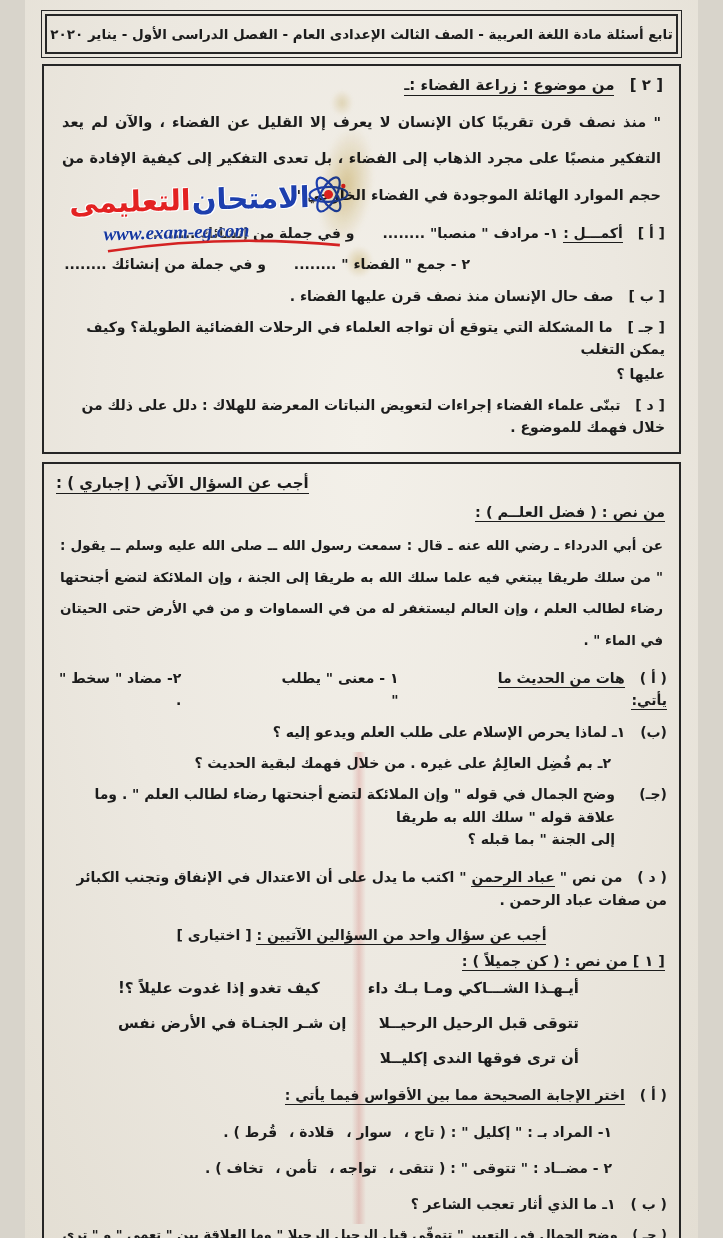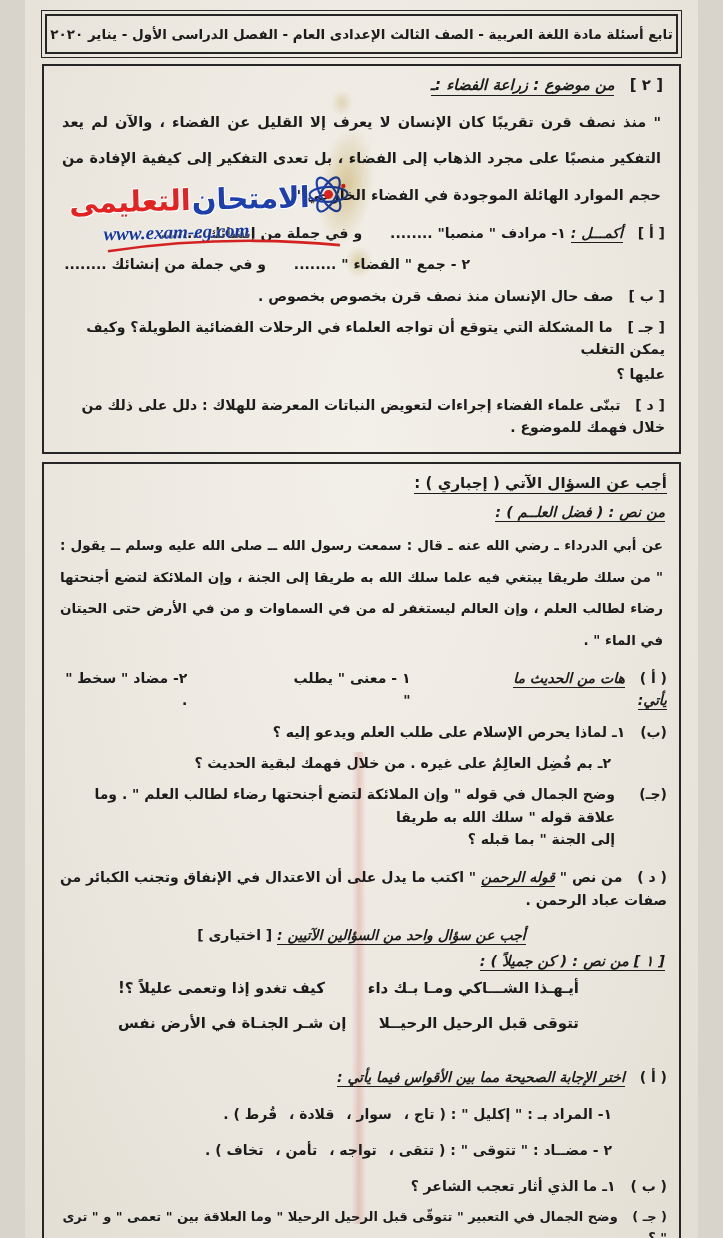--- a/index.html
+++ b/index.html
@@ -15,38 +15,38 @@
   .header-band{
     height:36px; margin:4px 3px 10px; outline:1.5px solid #262626; outline-offset:3px;
     display:flex; align-items:center; justify-content:center;
     font-size:13.5px; letter-spacing:0;
   }
   .box{border:2px solid #262626; background:transparent;}
   .reading-box{padding:8px 14px 4px; margin-bottom:8px; min-height:330px; box-sizing:border-box;}
   .texts-box{padding:8px 12px 2px; margin-bottom:6px; min-height:780px; box-sizing:border-box;}
   .sec-title{font-size:15px; margin:2px 2px 10px;}
   .lbl{margin-left:10px; white-space:nowrap;}
-  .u{border-bottom:1.6px solid currentColor; padding-bottom:1px;font-style:italic;}
+  .u{border-bottom:1.6px solid currentColor; padding-bottom:1px;}
   .passage{
     font-size:14.5px; line-height:2.5; text-align:justify; margin:0 4px 8px;
   }
   .passage.hadith{font-size:13.5px; line-height:2.35; margin-bottom:10px;}
   .q{font-size:14px; line-height:1.6; margin:9px 0;}
   .q.small{font-size:13px;}
   .indent1{padding-right:195px;}
   .indent3{padding-right:56px;}
   .cont-left{text-align:right; padding-left:8px; margin-top:2px;}
   .hangwrap{position:relative; padding-right:52px;}
   .hangwrap .lbl{position:absolute; right:0; top:0;}
   .row3{display:flex; align-items:baseline;}
   .row3 .mid{margin-right:70px;}
   .row3 .end{margin-right:95px;}
   .part-row{display:flex; align-items:center; margin:2px 0 12px;}
   .part-label-box{border:2px solid #262626; padding:4px 12px; font-size:14px; white-space:nowrap;}
-  .instruction{flex:1; text-align:right; font-size:15px;}
+  .instruction{flex:1; text-align:left; font-size:15px;}
   .instruction span{border-bottom:1.6px solid currentColor; padding-bottom:1px;}
   .source-line{font-size:14.5px; margin:10px 2px;}
   .center-instr{text-align:center; font-size:14px; margin:16px 0 10px;}
   .poem{margin:6px 0 12px;}
   .verse{display:flex; justify-content:space-between; padding:0 88px 0 62px; font-size:15px; margin-bottom:17px;}
   .choice-item{padding-right:55px;}
   
   .wm{position:absolute; left:6px; top:176px; width:320px; z-index:3; transform:rotate(-1.5deg); pointer-events:none;}
   .wm-row{display:flex; align-items:center; gap:1px;}
   .wm-word{font-size:29px; letter-spacing:-1px;
@@ -91,21 +91,21 @@
     <div class="q">
       <span class="lbl">[ أ ]</span>
       <span class="u">أكمـــل :</span>
       <span>١- مرادف " منصبا" ........  و في جملة من إنشائك ........</span>
     </div>
     <div class="q indent1">
       <span>٢ - جمع " الفضاء " ........  و في جملة من إنشائك ........</span>
     </div>
     <div class="q">
       <span class="lbl">[ ب ]</span>
-      <span>صف حال الإنسان منذ نصف قرن بخصوص بخصوص .</span>
+      <span>صف حال الإنسان منذ نصف قرن عليها الفضاء .</span>
     </div>
     <div class="q">
       <span class="lbl">[ جـ ]</span>
       <span>ما المشكلة التي يتوقع أن تواجه العلماء في الرحلات الفضائية الطويلة؟ وكيف يمكن التغلب</span>
       <div class="cont-left">عليها ؟</div>
     </div>
     <div class="q">
       <span class="lbl">[ د ]</span>
       <span>تبنّى علماء الفضاء إجراءات لتعويض النباتات المعرضة للهلاك : دلل على ذلك من خلال فهمك للموضوع .</span>
     </div>
@@ -142,42 +142,43 @@
     </div>
 
     <div class="q hangwrap">
       <span class="lbl">(جـ)</span>
       <span>وضح الجمال في قوله " وإن الملائكة لتضع أجنحتها رضاء لطالب العلم " . وما علاقة قوله " سلك الله به طريقا</span><br>
       <span>إلى الجنة " بما قبله ؟</span>
     </div>
 
     <div class="q" style="margin-top:16px;">
       <span class="lbl">( د )</span>
-      <span>من نص " </span><span class="u">قوله الرحمن</span><span> " اكتب ما يدل على أن الاعتدال في الإنفاق وتجنب الكبائر من صفات عباد الرحمن .</span>
+      <span>من نص " </span><span class="u">عباد الرحمن</span><span> " اكتب ما يدل على أن الاعتدال في الإنفاق وتجنب الكبائر من صفات عباد الرحمن .</span>
     </div>
 
     <div class="center-instr">
       <span class="u">أجب عن سؤال واحد من السؤالين الآتيين :</span>
       <span>[ اختيارى ]</span>
     </div>
 
     <div class="source-line" style="margin-top:2px;">
       <span class="u">[ ١ ] من نص : ( كن جميلاً ) :</span>
     </div>
 
     <div class="poem">
       <div class="verse">
         <span>أيـهـذا الشـــاكي ومـا بـك داء</span>
-        <span>كيف تغدو إذا وتعمى عليلاً ؟!</span>
+        <span>كيف تغدو إذا غدوت عليلاً ؟!</span>
       </div>
       <div class="verse">
         <span>تتوقى قبل الرحيل الرحيــلا</span>
         <span>إن شـر الجنـاة في الأرض نفس</span>
       </div>
       <div class="verse">
+        <span>أن ترى فوقها الندى إكليــلا</span>
       </div>
     </div>
 
     <div class="q">
       <span class="lbl">( أ )</span>
       <span class="u">اختر الإجابة الصحيحة مما بين الأقواس فيما يأتي :</span>
     </div>
     <div class="q choice-item" style="margin:14px 0;">
       <span>١- المراد بـ : " إكليل " : ( تاج ،  سوار ،  قلادة ،  قُرط ) .</span>
     </div>

